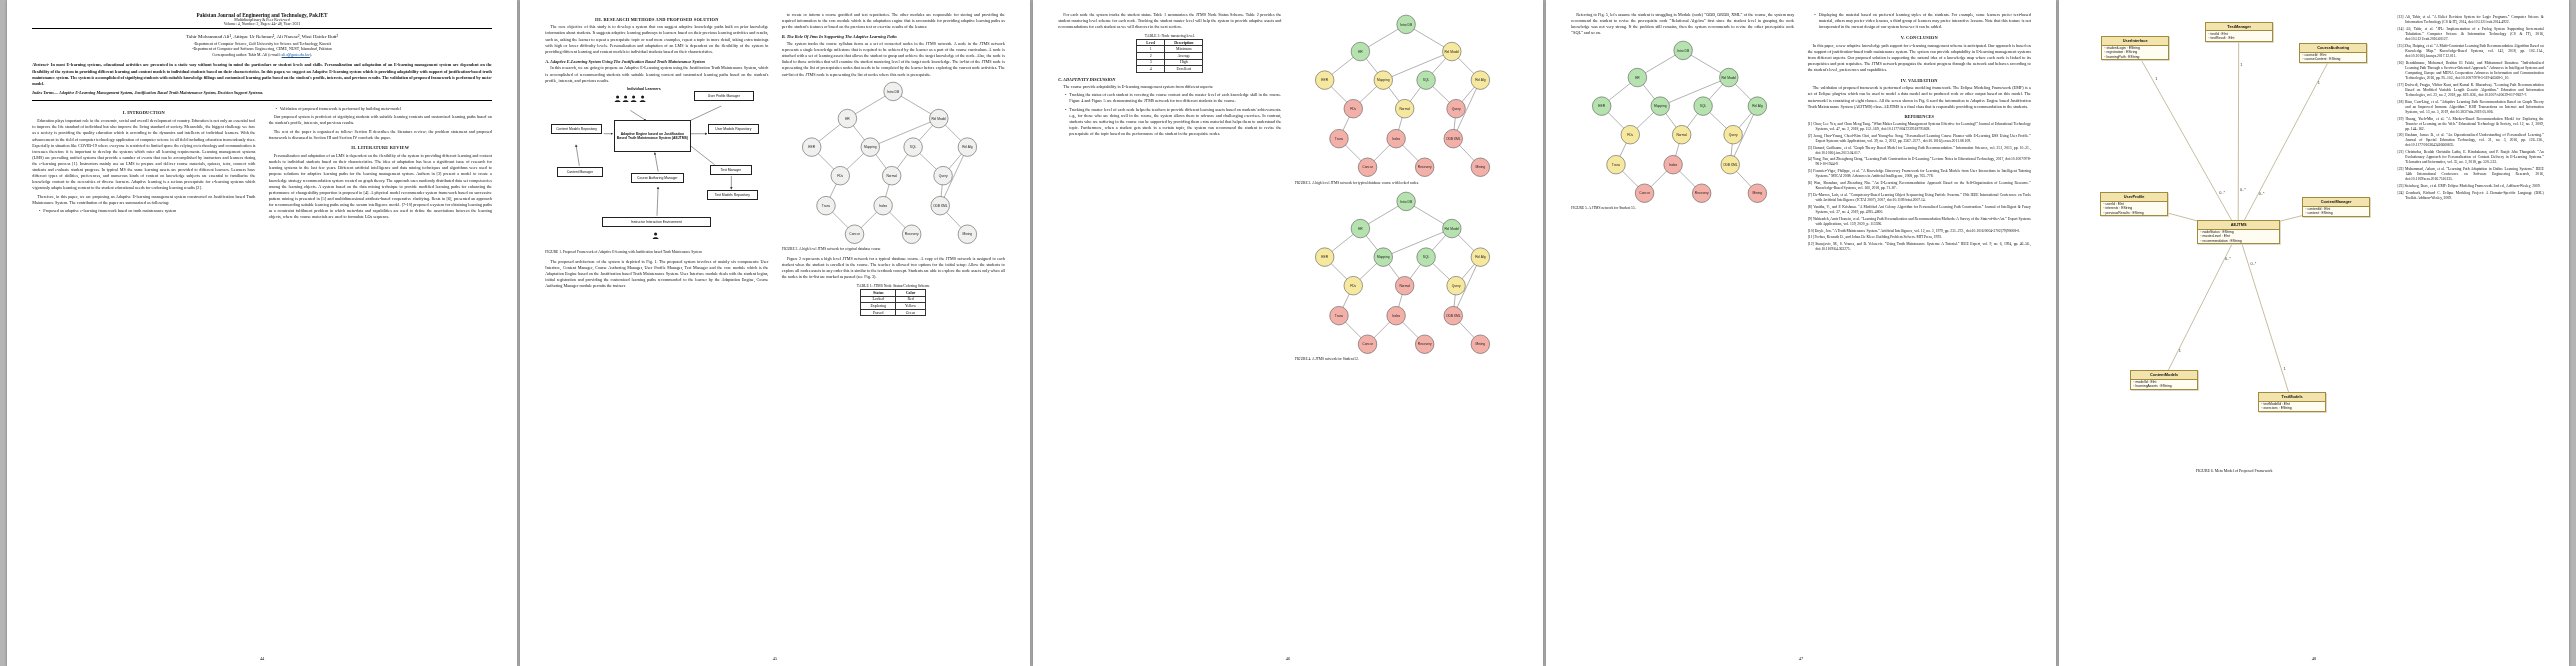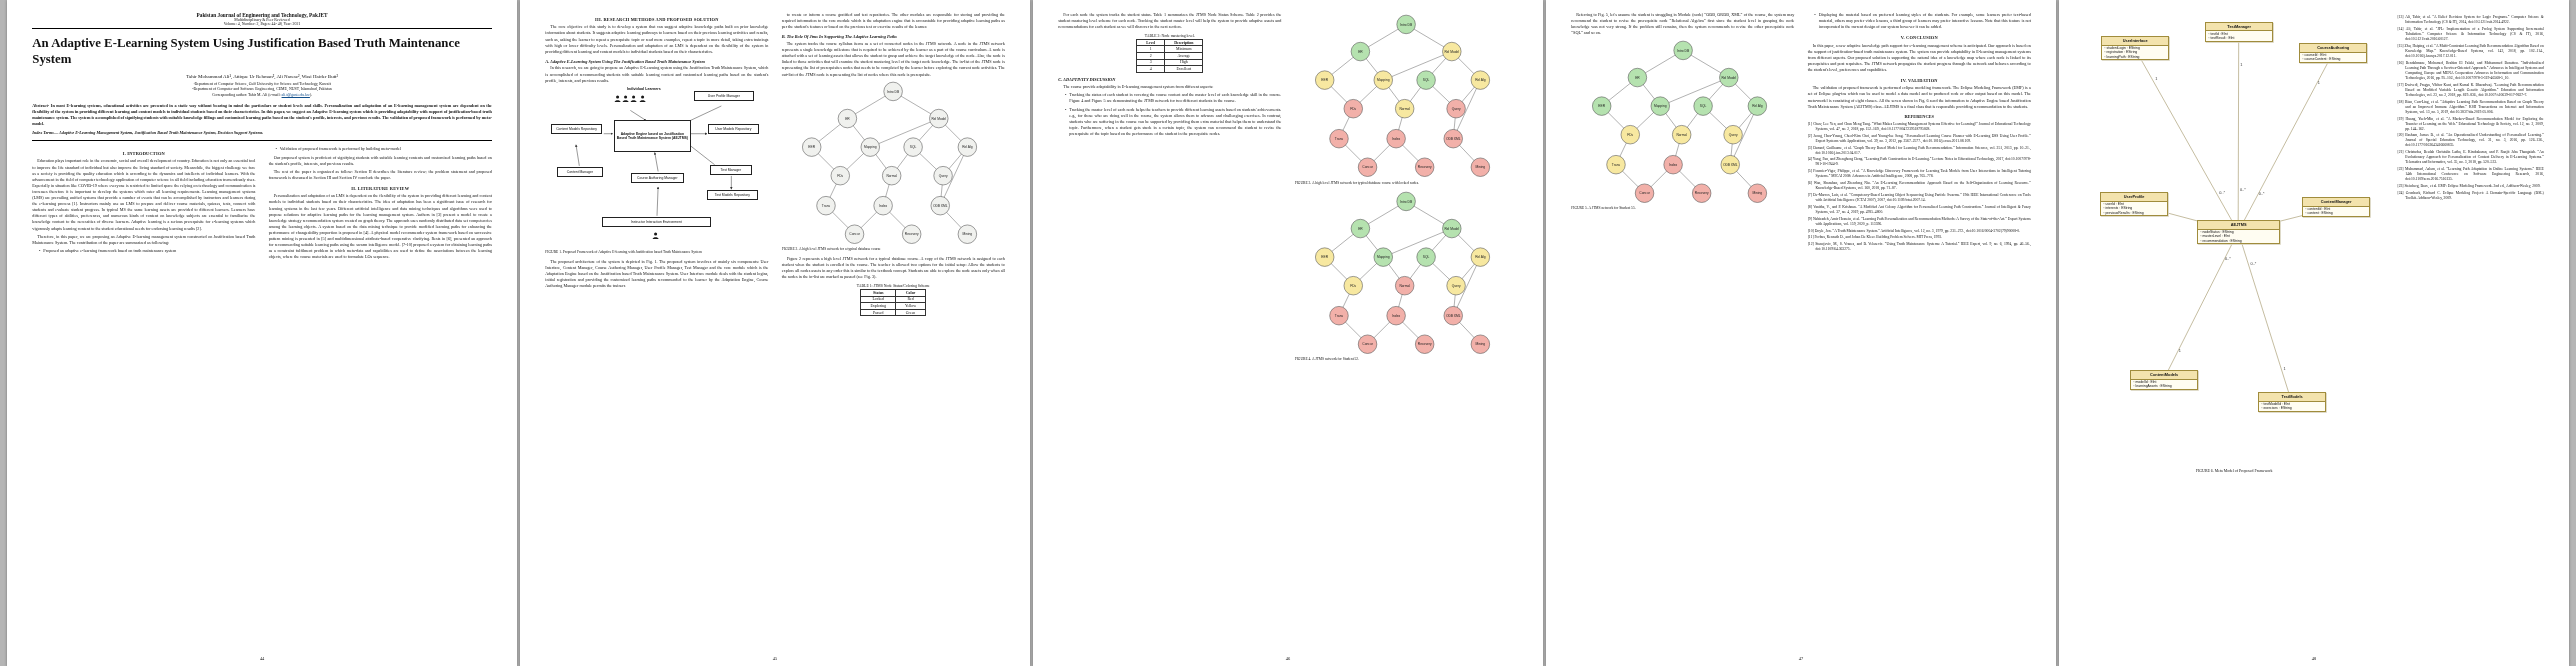--- a/index.html
+++ b/index.html
@@ -71,21 +71,20 @@
 <body>
 
 <div class="canvas">
 
   <div class="page">
     <div class="journal-header">
       <div class="jh-name">Pakistan Journal of Engineering and Technology, PakJET</div>
       <div class="jh-sub">Multidisciplinary &amp; Peer Reviewed</div>
       <div class="jh-vol">Volume: 4, Number: 2, Pages: 44- 48, Year: 2021</div>
     </div>
-    <h1 class="title">An Adaptive E-Learning System Using Justification Based Truth Maintenance System</h1>
     <div class="authors">Tahir Mohammad Ali¹, Attique Ur Rehman², Ali Nawaz², Wasi Haider Butt²</div>
     <div class="affil">¹Department of Computer Science, Gulf University for Science and Technology, Kuwait</div>
     <div class="affil">²Department of Computer and Software Engineering, CEME, NUST, Islamabad, Pakistan</div>
     <div class="affil corr"><span>Corresponding author: Tahir M. Ali (e-mail: </span><a class="email-link">ali.t@gust.edu.kw</a><span>).</span></div>
     <p class="abstract">Abstract- In most E-learning systems, educational activities are presented in a static way without bearing in mind the particulars or student levels and skills. Personalization and adaptation of an E-learning management system are dependent on the flexibility of the system in providing different learning and content models to individual students based on their characteristics. In this paper, we suggest an Adaptive E-learning system which is providing adaptability with support of justification-based truth maintenance system. The system is accomplished of signifying students with suitable knowledge fillings and customized learning paths based on the student's profile, interests, and previous results. The validation of proposed framework is performed by meta-model.</p>
     <p class="index-terms">Index Terms— Adaptive E-Learning Management System, Justification Based Truth Maintenance System, Decision Support Systems.</p>
     <hr class="divider">
     <div class="cols">
       <div class="col">
         <div class="sec-heading">I. INTRODUCTION</div>

